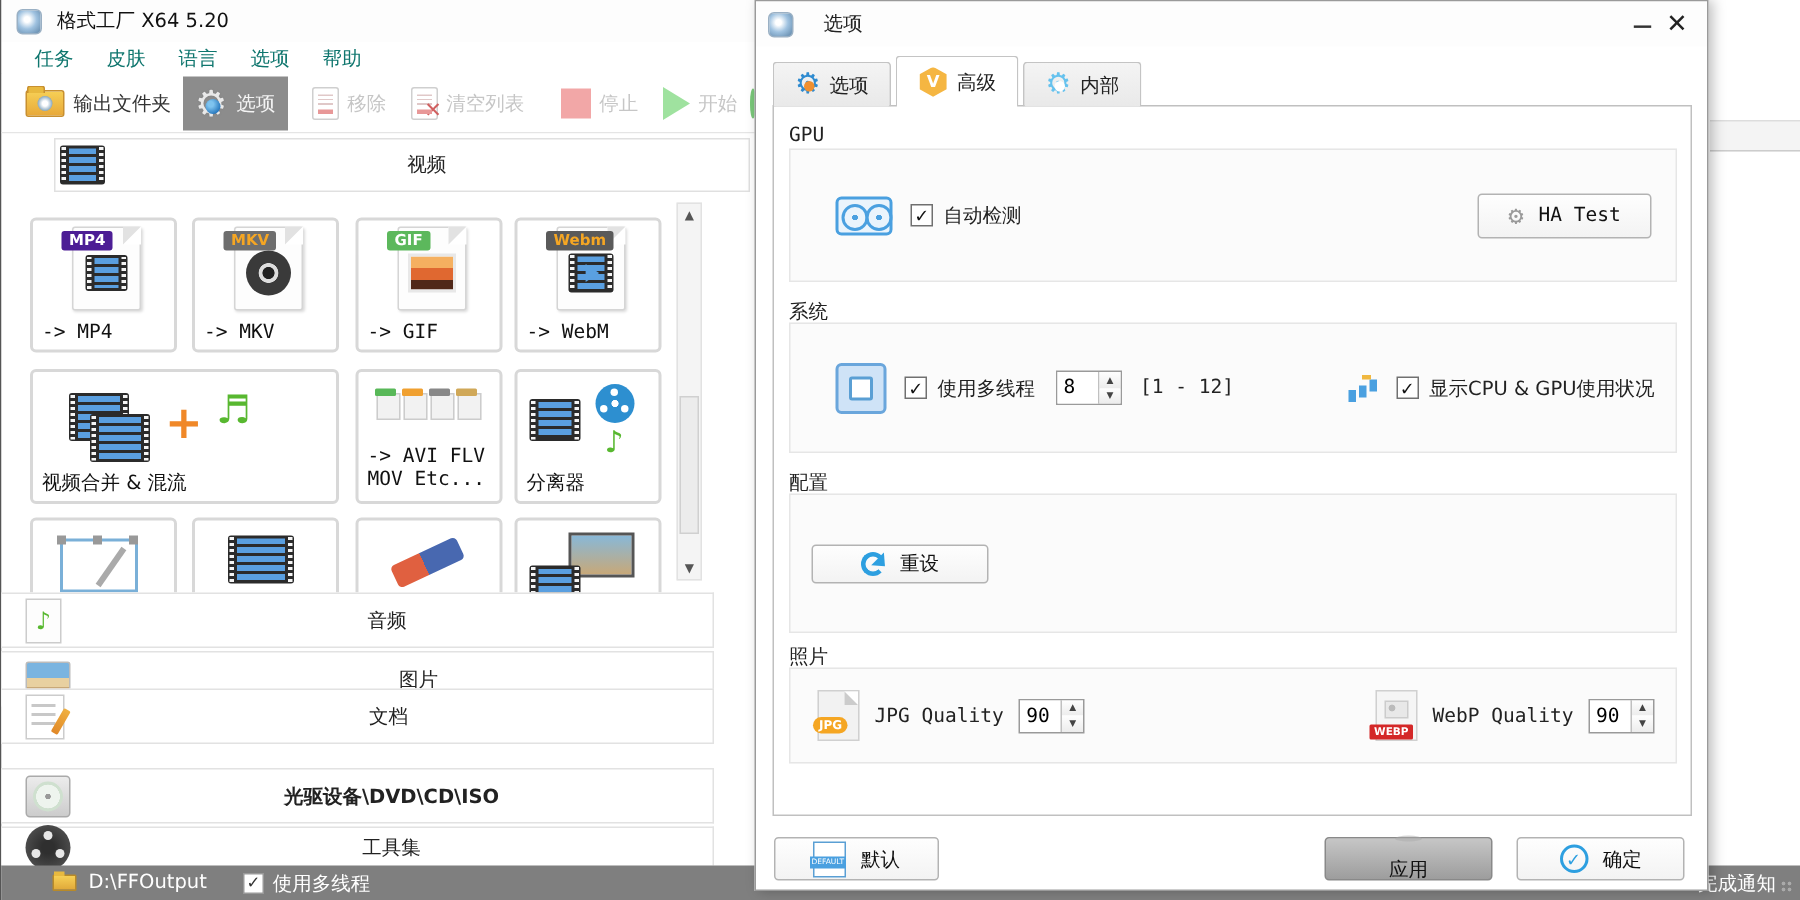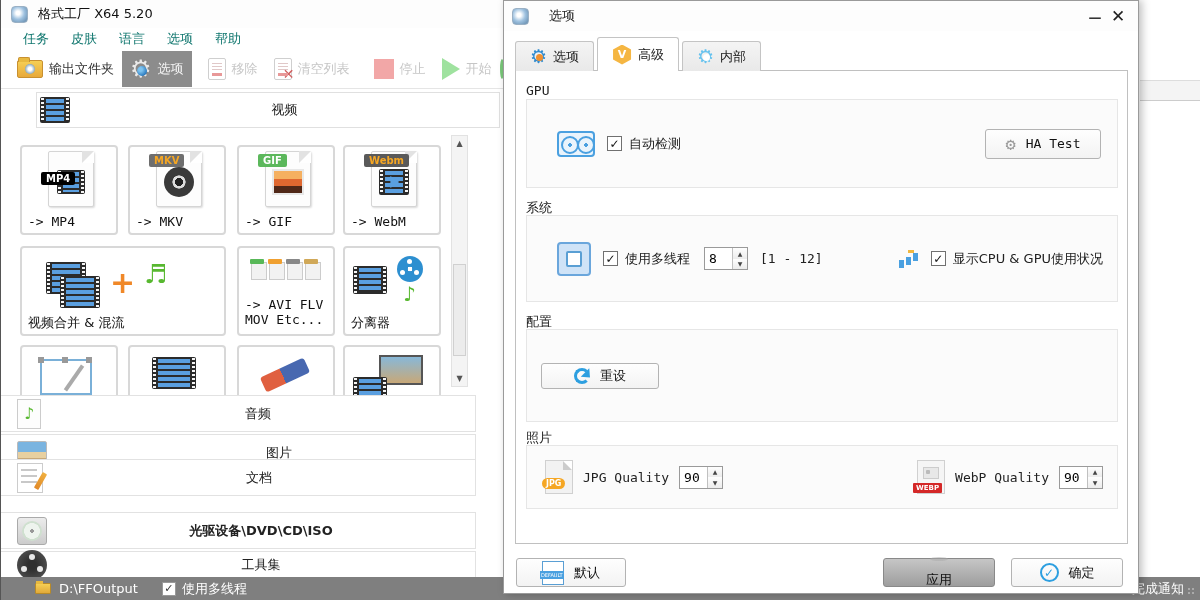--- a/index.html
+++ b/index.html
@@ -50,21 +50,21 @@
   .film .frames { position:absolute; left:6px; right:6px; top:2px; bottom:2px; background:repeating-linear-gradient(#5a9fe0 0 4px, #2b2b2b 4px 6px); }
   .video-header .film { margin-left:3px; width:30px; height:26px; }
 
   .tiles { position:absolute; left:0; top:44px; width:503px; height:262px; overflow:hidden; }
   .tile { position:absolute; width:98px; height:90px; background:#fff; border:2px solid #d8d8d8; border-radius:4px; padding:4px; }
   .tile.wide { width:206px; }
   .tile-label { position:absolute; left:6px; bottom:3px; right:4px; font-size:13px; color:#111; line-height:1.15; }
   .sheet { position:absolute; width:46px; height:56px; background:#fdfdfd; border:1px solid #d5d5d5; border-radius:2px; box-shadow:1px 1px 2px rgba(0,0,0,.15); }
   .sheet::after { content:''; position:absolute; right:-1px; top:-1px; width:0; height:0; border-top:12px solid #fff; border-left:12px solid #e2e2e2; transform:rotate(90deg); }
   .badge { position:absolute; top:2px; left:-8px; padding:1px 5px; font-size:10px; font-weight:bold; color:#fff; border-radius:2px; z-index:2; }
-  .b-mp4 { background:#000000;margin-top:18px; } .b-mkv { background:#6e6e6e; color:#f5a623; }
+  .b-mp4 { background:#4c1d95; } .b-mkv { background:#6e6e6e; color:#f5a623; }
   .b-gif { background:#5cb85c; } .b-webm { background:#5a5a5a; color:#f5a623; }
   .inner-ic { position:absolute; left:50%; top:55%; transform:translate(-50%,-50%); }
   .disc { width:30px; height:30px; border-radius:50%; background:radial-gradient(circle,#222 18%, #ddd 20% 30%, #3a3a3a 32% 90%, #777 92%); }
   .sunset { width:32px; height:26px; border:2px solid #e8e8e8; background:linear-gradient(#f5b060 0 35%, #e06830 35% 70%, #502818 70%); }
   .playtri { position:absolute; width:0; height:0; border-left:9px solid #5aa0e0; border-top:6px solid transparent; border-bottom:6px solid transparent; left:50%; top:50%; transform:translate(-40%,-50%); z-index:2; }
   .plus { color:#f08828; font-size:30px; font-weight:bold; line-height:26px; }
   .note { color:#58b830; font-size:26px; line-height:24px; }
   .note.small { font-size:20px; }
   .reel-blue { width:26px; height:26px; border-radius:50%; background:radial-gradient(circle,#fff 12%, #2d8fd0 14%); position:relative; }
   .reel-blue::before { content:''; position:absolute; width:5px; height:5px; background:#fff; border-radius:50%; left:10px; top:3px; box-shadow:-7px 11px 0 #fff, 7px 11px 0 #fff; }

